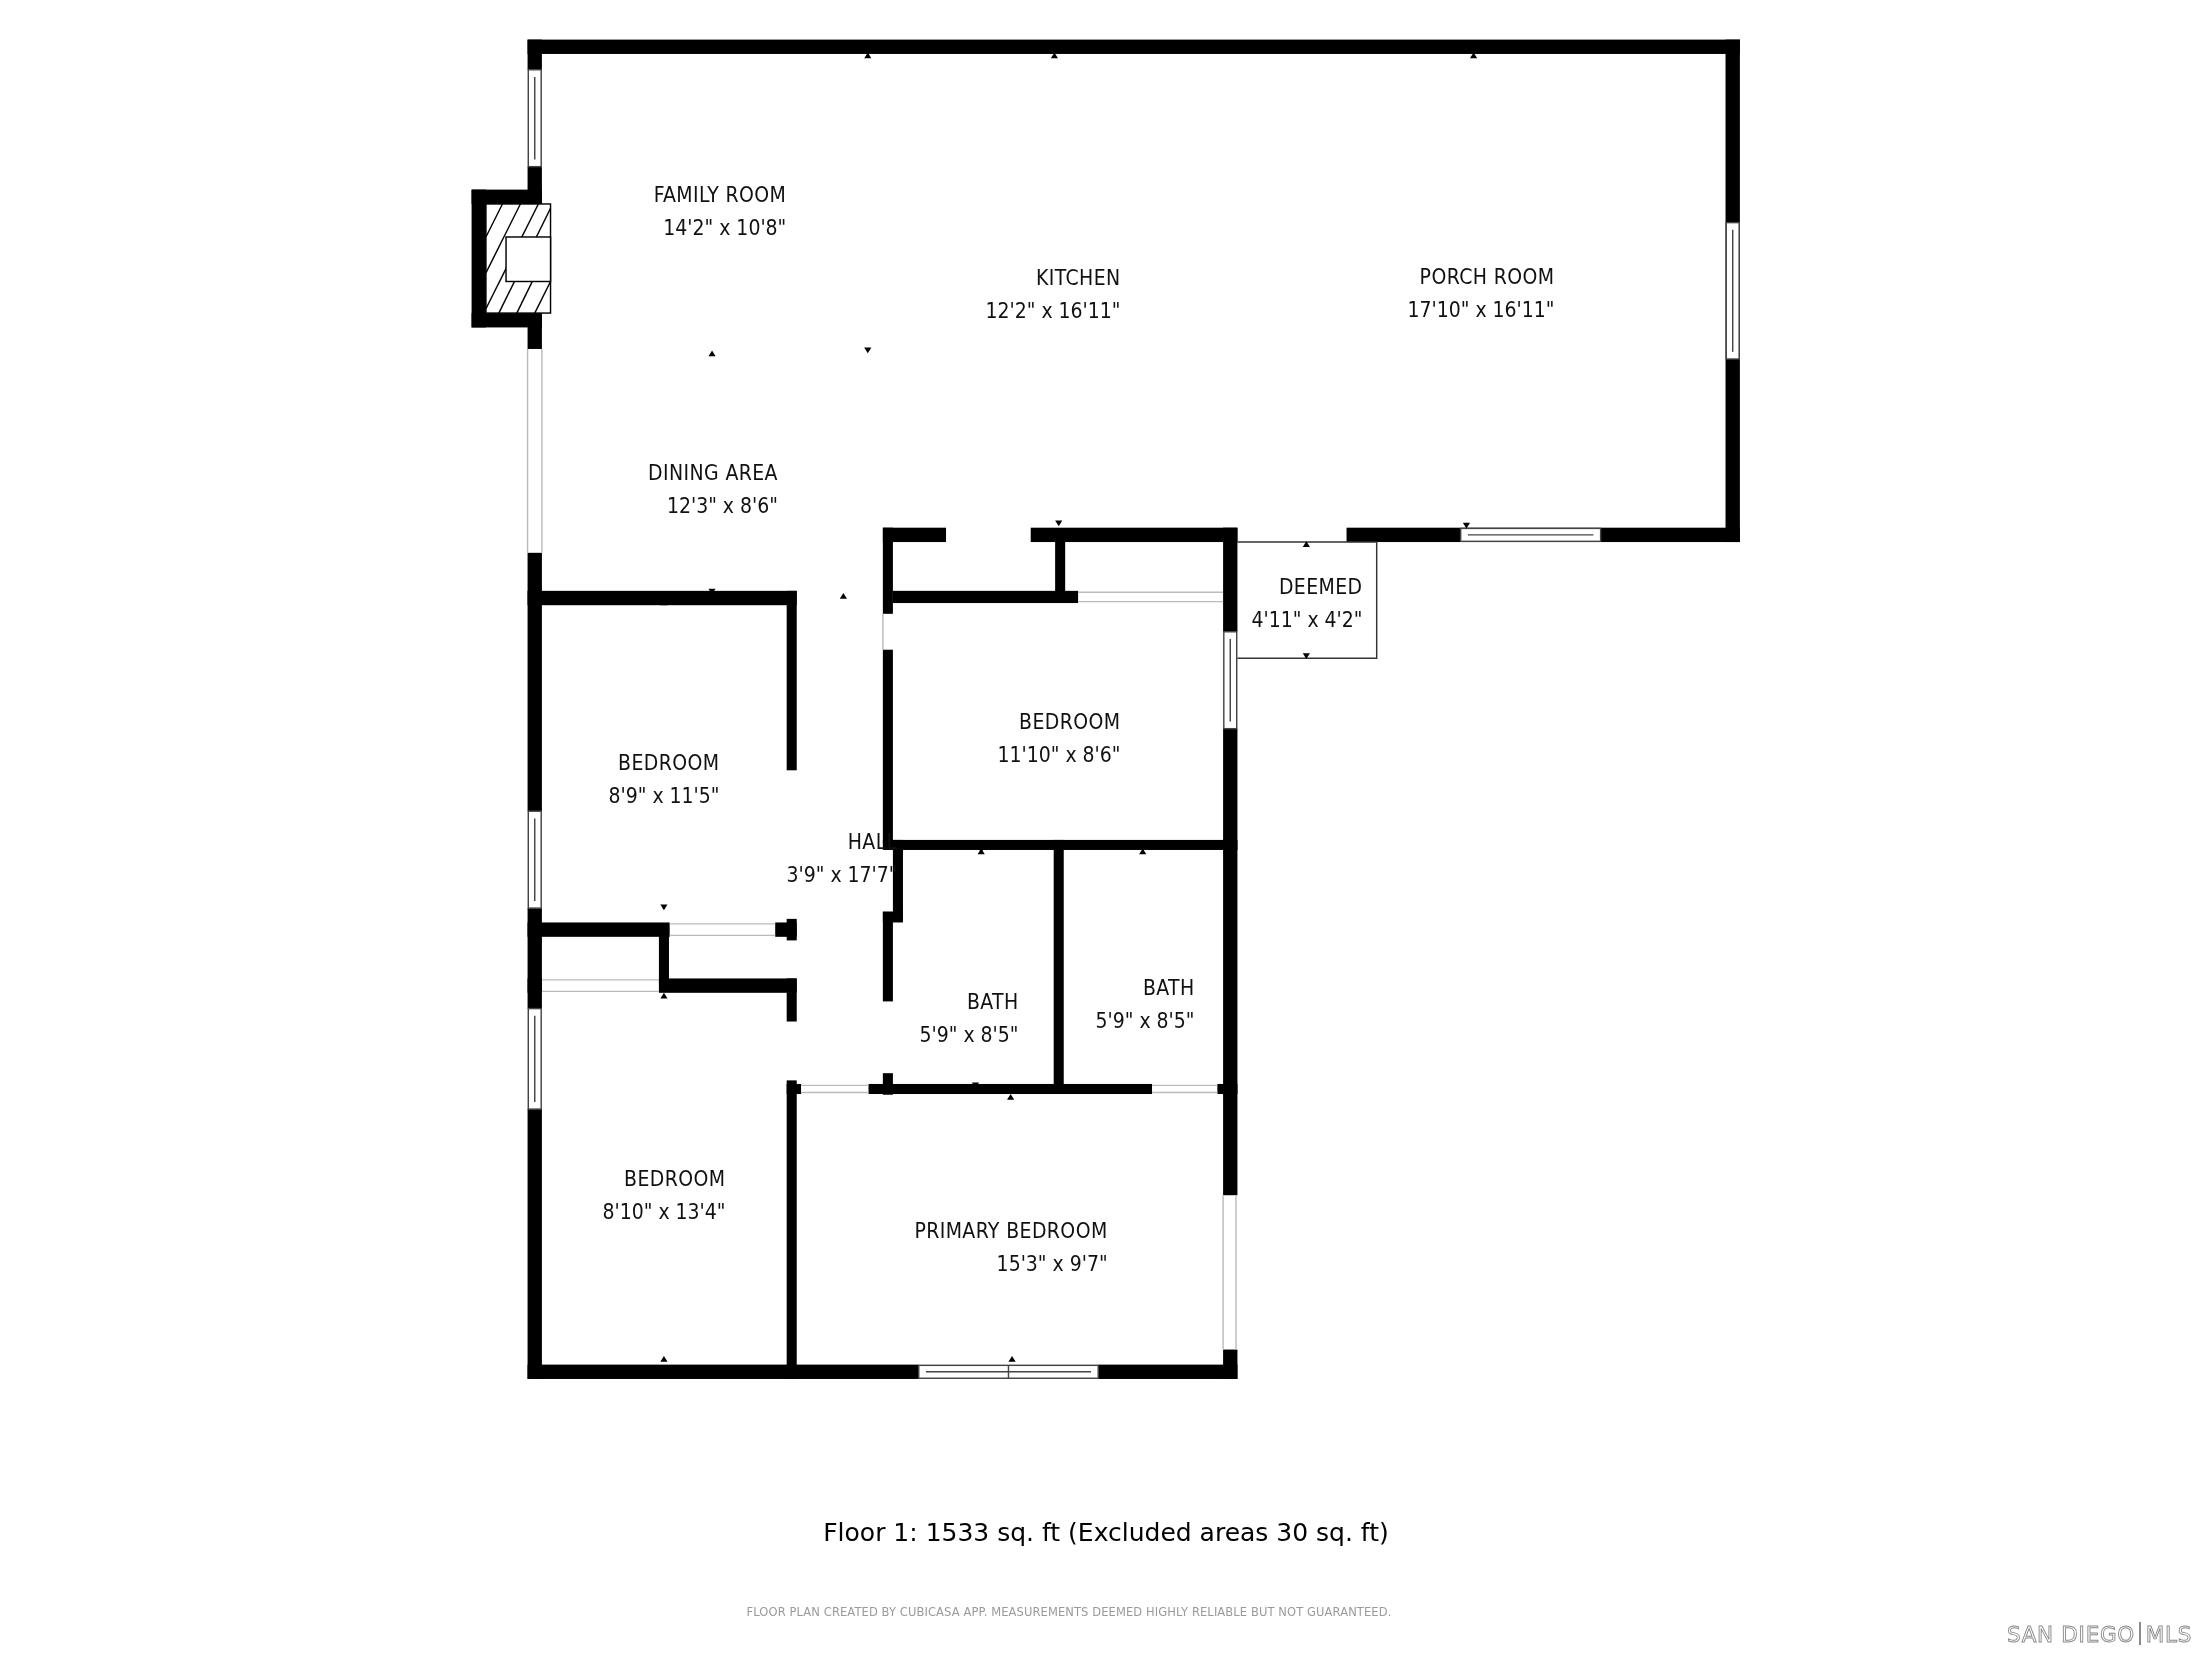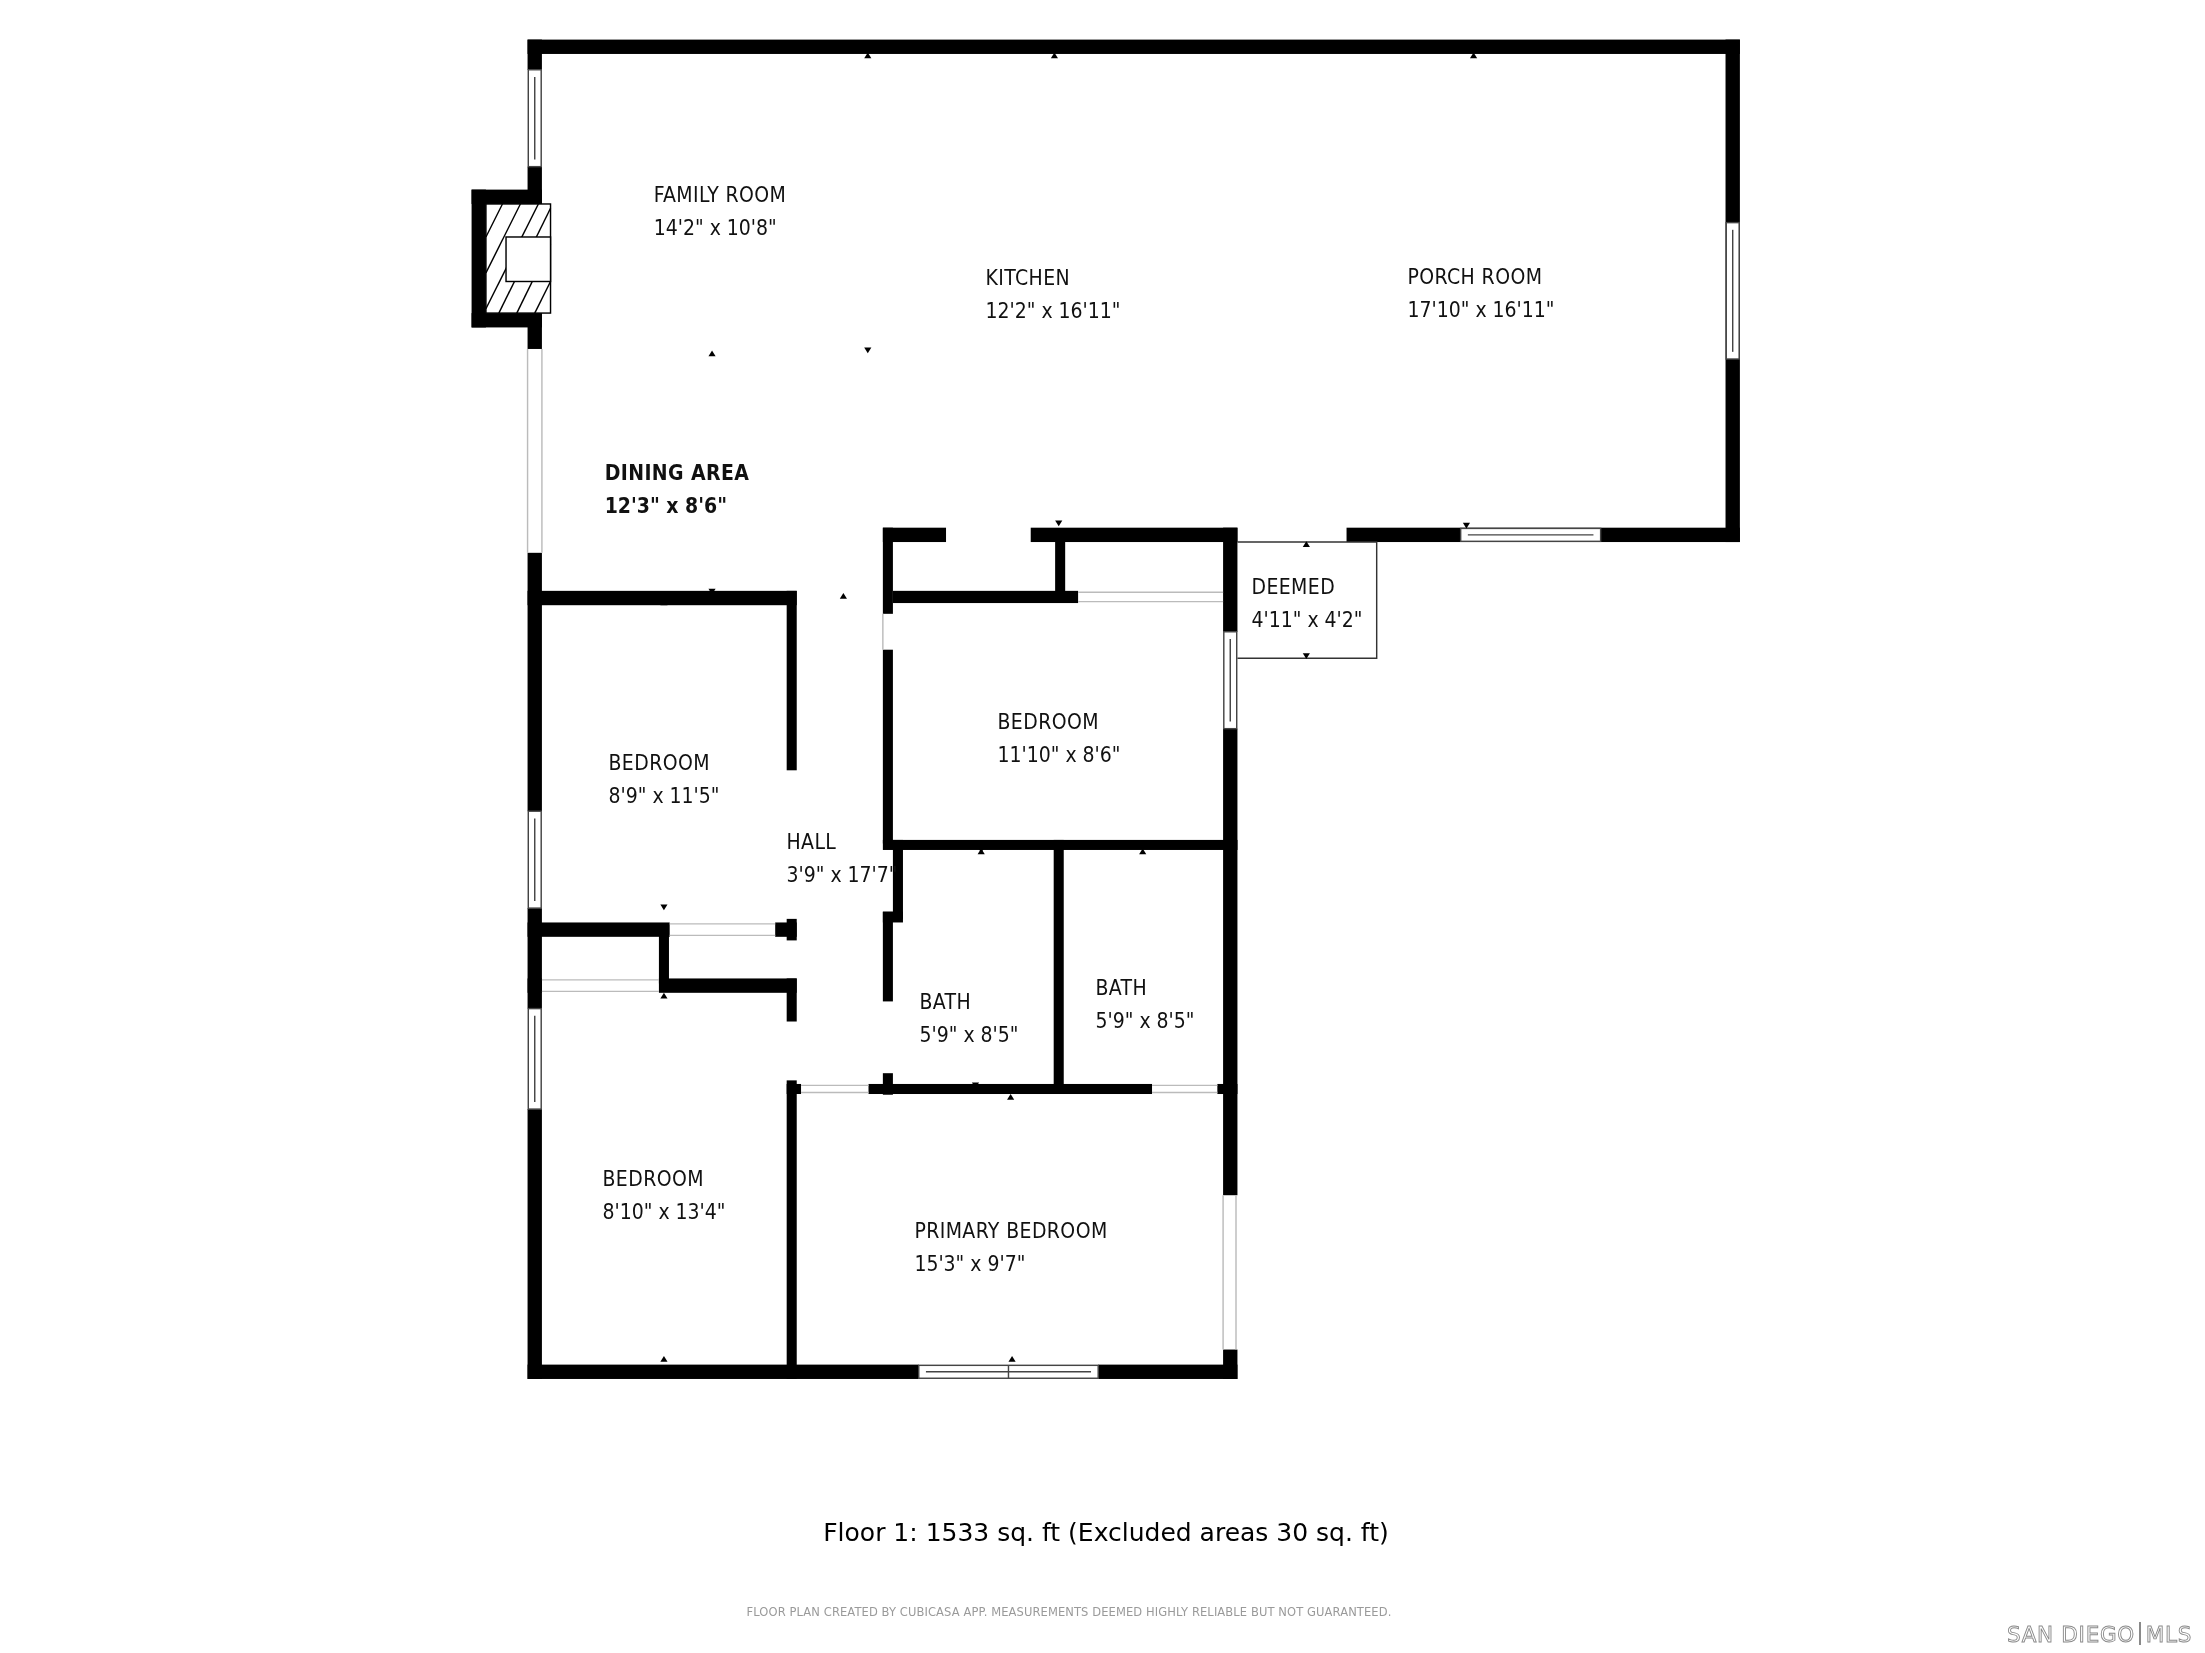--- a/index.html
+++ b/index.html
@@ -1,18 +1,18 @@
 <!DOCTYPE html>
 <html style="font-size:11.5px"><head>
 <meta charset="utf-8">
 <style>
   html, body { margin:0; padding:0; background:#ffffff; }
   body { width:2205px; height:1654px; position:relative; overflow:hidden; font-family:"DejaVu Sans", sans-serif; }
   #plan { position:absolute; left:0; top:0; }
-  .room-label { position:absolute; text-align:left; color:#111; font-family:"DejaVu Sans Condensed","DejaVu Sans", sans-serif; transform:translateX(-50%); white-space:nowrap; }
+  .room-label { position:absolute; text-align:right; color:#111; font-family:"DejaVu Sans Condensed","DejaVu Sans", sans-serif; transform:translateX(-50%); white-space:nowrap; }
   .room-name { font-size:21px; letter-spacing:0.4px; display:block; line-height:33px; }
   .room-dim { font-size:21px; display:block; line-height:33px; }
   .totals { position:absolute; left:1106px; top:1516px; transform:translateX(-50%); text-align:center; color:#000; white-space:nowrap; }
   .totals .t1 { font-weight:bold; font-size:26.6px; line-height:36px; display:block; }
   .totals .t2 { font-size:25px; line-height:34px; display:block; }
   .disclaimer { position:absolute; left:1069px; top:1605px; transform:translateX(-50%); font-size:11.5px; color:#9a9a9a; white-space:nowrap; letter-spacing:0.1px; }
   .logo { position:absolute; right:13px; bottom:7.2px; font-size:21.5px; color:#fff; -webkit-text-stroke:0.9px #8a8a8a; letter-spacing:0.7px; white-space:nowrap; font-family:"DejaVu Sans", sans-serif; }
   .logo .sep { display:inline-block; width:2.2px; height:23px; background:#8a8a8a; vertical-align:-2.9px; margin:0 4.3px; }
 </style>
 </head>
@@ -154,21 +154,21 @@
   <span class="room-dim">14'2" x 10'8"</span>
 </div>
 <div class="room-label" style="left:1053px; top:262px;">
   <span class="room-name">KITCHEN</span>
   <span class="room-dim">12'2" x 16'11"</span>
 </div>
 <div class="room-label" style="left:1481px; top:261px;">
   <span class="room-name">PORCH ROOM</span>
   <span class="room-dim">17'10" x 16'11"</span>
 </div>
-<div class="room-label" style="left:677px; top:457px;font-weight:bold;">
+<div class="room-label" style="left:713px; top:457px;">
   <span class="room-name">DINING AREA</span>
   <span class="room-dim">12'3" x 8'6"</span>
 </div>
 <div class="room-label" style="left:1307px; top:571px;">
   <span class="room-name">DEEMED</span>
   <span class="room-dim">4'11" x 4'2"</span>
 </div>
 <div class="room-label" style="left:664px; top:747px;">
   <span class="room-name">BEDROOM</span>
   <span class="room-dim">8'9" x 11'5"</span>

